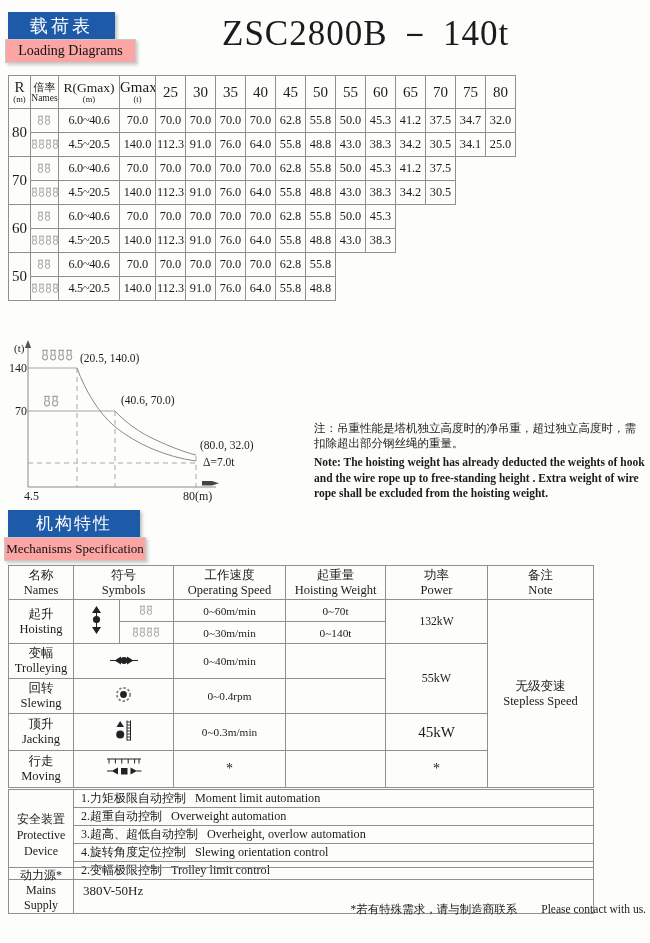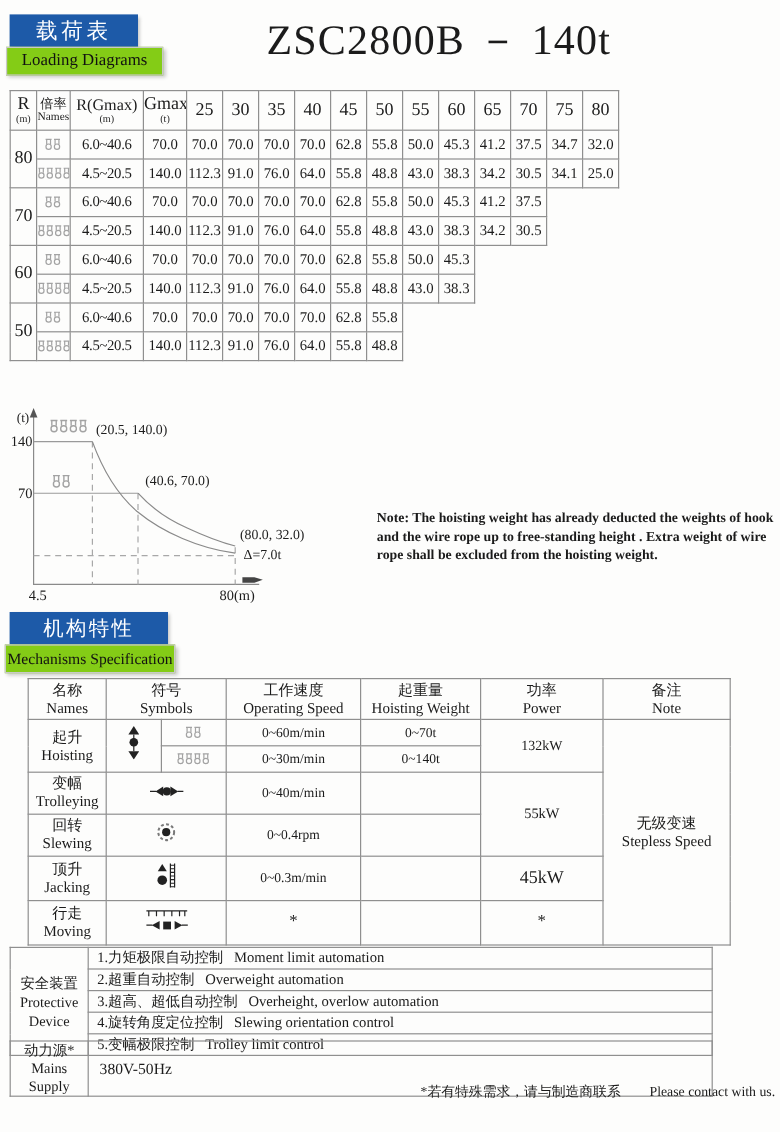--- a/index.html
+++ b/index.html
@@ -6,21 +6,21 @@
   html,body{width:650px;height:943px}
   body{position:relative;background:#fdfdfc;color:#1b1b1b;
        font-family:"Liberation Serif","DejaVu Serif",serif;overflow:hidden}
   .abs{position:absolute}
 
   
   .hdr-blue{background:#1d5aa8;color:#fff;display:flex;align-items:center;justify-content:center;
             box-shadow:2px 2px 3px rgba(0,0,0,.25)}
   .hdr-blue1{left:8px;top:12px;width:107px;height:27px;font-size:18px;letter-spacing:3px}
   .hdr-blue2{left:8px;top:510px;width:132px;height:27px;font-size:17px;letter-spacing:2px}
-  .hdr-white{background:#84cc16;border:1px solid #c9c9c9;display:flex;align-items:center;justify-content:center;
+  .hdr-white{background:#fca5a5;border:1px solid #c9c9c9;display:flex;align-items:center;justify-content:center;
              box-shadow:2px 2px 3px rgba(0,0,0,.2);color:#111}
   .hdr-white1{left:5px;top:39px;width:131px;height:24px;font-size:14px}
   .hdr-white2{left:4px;top:537px;width:142px;height:24px;font-size:13px}
 
   .title{left:222px;top:10px;font-size:35px;letter-spacing:1px;white-space:nowrap}
 
   table{border-collapse:collapse;table-layout:fixed}
   .grid th,.grid td{border:1px solid #8f8f8f;text-align:center;vertical-align:middle;
                     padding:0;overflow:hidden;font-weight:normal}
 
@@ -42,21 +42,21 @@
   
   .chart{left:8px;top:338px}
   .chart text{fill:#1d1d1d;font-family:"Liberation Serif","DejaVu Serif",serif}
 
   
   .notes{left:314px;top:421px;width:332px}
   .note-zh{font-size:11.5px;line-height:15px}
   .note-en{font-size:11.5px;line-height:15.5px;font-weight:bold;margin-top:4px}
 
   
-  .mech-wrap{left:23px;top:565px}
+  .mech-wrap{left:8px;top:565px}
   .mech{width:585px}
   .mech .two-line div:first-child{font-size:12.5px;line-height:15px}
   .mech .two-line div:last-child{font-size:12.5px;line-height:15px}
   .mech .val{font-size:11.3px}
   .sym-sub svg{display:block;margin:0 auto}
   .star{font-size:14px}
 
   
   .prot-wrap{left:8px;top:789px}
   .prot{width:585px}
@@ -356,20 +356,21 @@
   <text x="7" y="77" font-size="12">70</text>
   <text x="16" y="162" font-size="12">4.5</text>
   <text x="175" y="162" font-size="12">80(m)</text>
   <text x="72" y="24" font-size="11.5">(20.5, 140.0)</text>
   <text x="113" y="66" font-size="11.5">(40.6, 70.0)</text>
   <text x="192" y="111" font-size="11.5">(80.0, 32.0)</text>
   <text x="195" y="128" font-size="11.5">Δ=7.0t</text>
 </svg>
 
 <div class="abs notes">
+  <div class="note-zh">注：吊重性能是塔机独立高度时的净吊重，超过独立高度时，需扣除超出部分钢丝绳的重量。</div>
   <div class="note-en">Note: The hoisting weight has already deducted the weights of hook and the wire rope up to free-standing height . Extra weight of wire rope shall be excluded from the hoisting weight.</div>
 </div>
 
 <div class="abs hdr-blue hdr-blue2">
   <span>机构特性</span>
 </div>
 <div class="abs hdr-white hdr-white2">
   <span>Mechanisms Specification</span>
 </div>
 
@@ -543,21 +544,21 @@
         <tr>
           <td class="pt-item"><span class="zh">2.超重自动控制</span><span class="en">Overweight automation</span></td>
         </tr>
         <tr>
           <td class="pt-item"><span class="zh">3.超高、超低自动控制</span><span class="en">Overheight, overlow automation</span></td>
         </tr>
         <tr>
           <td class="pt-item"><span class="zh">4.旋转角度定位控制</span><span class="en">Slewing orientation control</span></td>
         </tr>
         <tr>
-          <td class="pt-item"><span class="zh">5.变幅极限控制</span><span class="en">Trolley limit control</span></td>
+          <td class="pt-item"><span class="zh">2.变幅极限控制</span><span class="en">Trolley limit control</span></td>
         </tr>
       </tbody>
   </table>
 </div>
 
 <div class="abs mains-wrap">
   <table class="grid mains">
     <colgroup>
         <col style="width:65px">
         <col style="width:520px">

